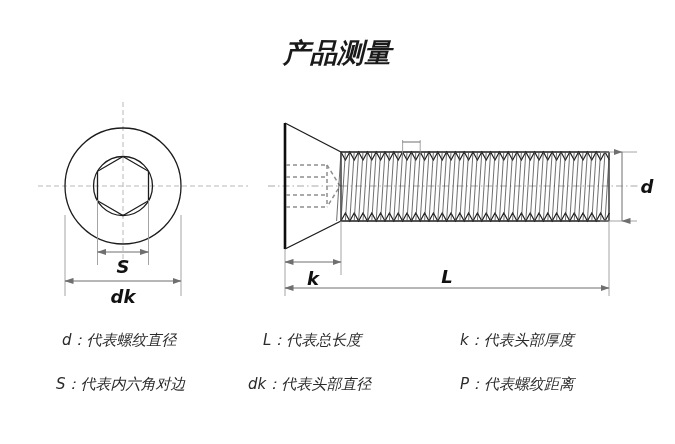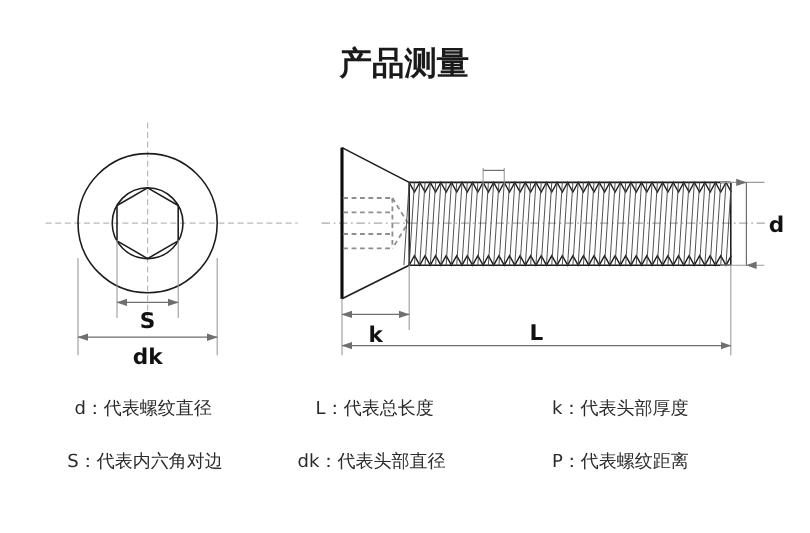--- a/index.html
+++ b/index.html
@@ -12,20 +12,21 @@
     height: 444px;
     position: relative;
     font-family: "DejaVu Sans", "Liberation Sans", sans-serif;
     overflow: hidden;
   }
   #diagram-root {
     position: absolute;
     left: 0; top: 0;
     width: 673px;
     height: 444px;
+    font-style: italic;
   }
   svg.drawing {
     display: block;
     width: 675px;
     height: 444px;
   }
   .title-text {
     font-family: "DejaVu Sans", "Liberation Sans", sans-serif;
     font-size: 27px;
     font-weight: 700;

